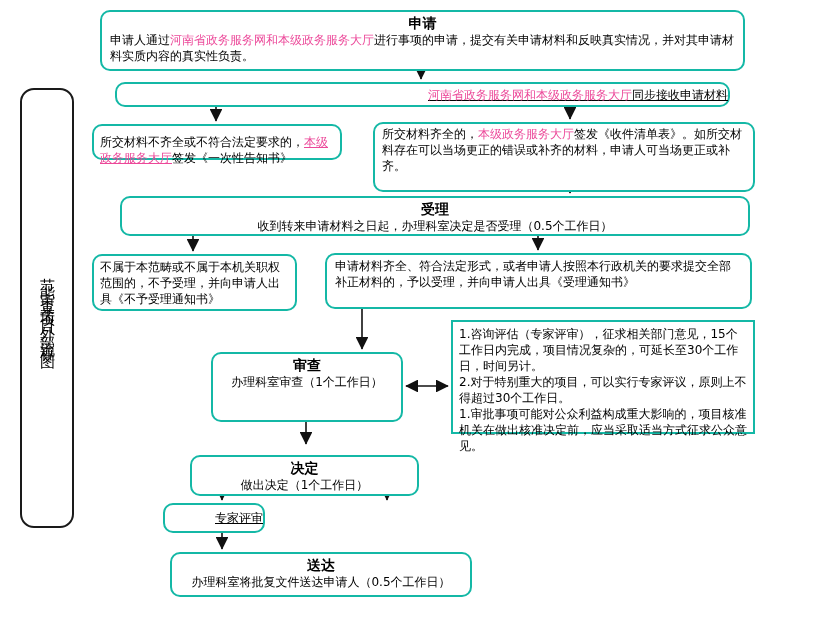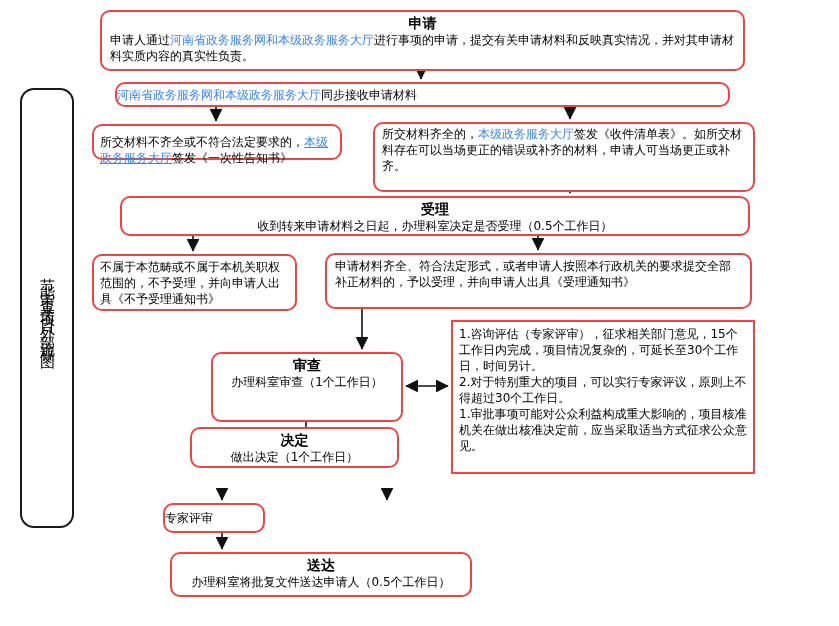--- a/index.html
+++ b/index.html
@@ -2,29 +2,29 @@
 <html><head>
 <meta charset="utf-8">
 <style>
   html,body{margin:0;padding:0;background:#ffffff;}
   #stage{
     position:relative;width:839px;height:626px;background:#ffffff;
     font-family:"DejaVu Sans","Liberation Sans",sans-serif;
     color:#000;overflow:hidden;
   }
   .box{
-    position:absolute;background:#fff;border:2px solid #ef4444;border-radius:10px;
+    position:absolute;background:#fff;border:2px solid #14b8a6;border-radius:10px;
     box-sizing:border-box;font-size:12px;line-height:16px;padding:2px 8px;
   }
   .box .title{text-align:center;font-weight:bold;font-size:14px;line-height:18px;}
   .box .body{text-align:left;}
   .box .body.center{text-align:center;}
-  .flexcenter{display:flex;align-items:center;justify-content:flex-start;text-align:center;}
+  .flexcenter{display:flex;align-items:center;justify-content:flex-end;text-align:center;text-decoration:underline;}
   .notes{border-radius:0;padding:4px 6px;line-height:16px;}
-  .red{color:#3b82f6;margin-top:35px;}
+  .red{color:#ec4899;margin-top:35px;}
   .underline{text-decoration:underline;}
   .sidebar{
     position:absolute;border:2px solid #1a1a1a;border-radius:14px;background:#fff;
     display:flex;align-items:center;justify-content:center;box-sizing:border-box;
   }
   .sidebar span{
     writing-mode:vertical-rl;text-orientation:upright;
     font-size:15px;letter-spacing:7px;line-height:1;
   }
   svg.connectors{position:absolute;left:0;top:0;width:839px;height:626px;pointer-events:none;}
@@ -90,27 +90,27 @@
 
   <div class="box" style="left:325px;top:253px;width:427px;height:56px;padding:3px 8px;">
     <div class="body">申请材料齐全、符合法定形式，或者申请人按照本行政机关的要求提交全部补正材料的，予以受理，并向申请人出具《受理通知书》</div>
   </div>
 
   <div class="box" style="left:211px;top:352px;width:192px;height:70px;">
     <div class="title">审查</div>
     <div class="body center">办理科室审查（1个工作日）</div>
   </div>
 
-  <div class="box notes" style="left:451px;top:320px;width:304px;height:154px;">
+  <div class="box notes" style="left:451px;top:320px;width:304px;height:114px;">
     <div>1.咨询评估（专家评审），征求相关部门意见，15个工作日内完成，项目情况复杂的，可延长至30个工作日，时间另计。</div>
     <div>2.对于特别重大的项目，可以实行专家评议，原则上不得超过30个工作日。</div>
     <div>1.审批事项可能对公众利益构成重大影响的，项目核准机关在做出核准决定前，应当采取适当方式征求公众意见。</div>
   </div>
 
-  <div class="box" style="left:190px;top:427px;width:209px;height:41px;">
+  <div class="box" style="left:190px;top:455px;width:229px;height:41px;">
     <div class="title">决定</div>
     <div class="body center">做出决定（1个工作日）</div>
   </div>
 
   <div class="box flexcenter" style="left:163px;top:503px;width:102px;height:30px;padding:0;">
     <div>专家评审</div>
   </div>
 
 
   <div class="box" style="left:170px;top:552px;width:302px;height:45px;">

